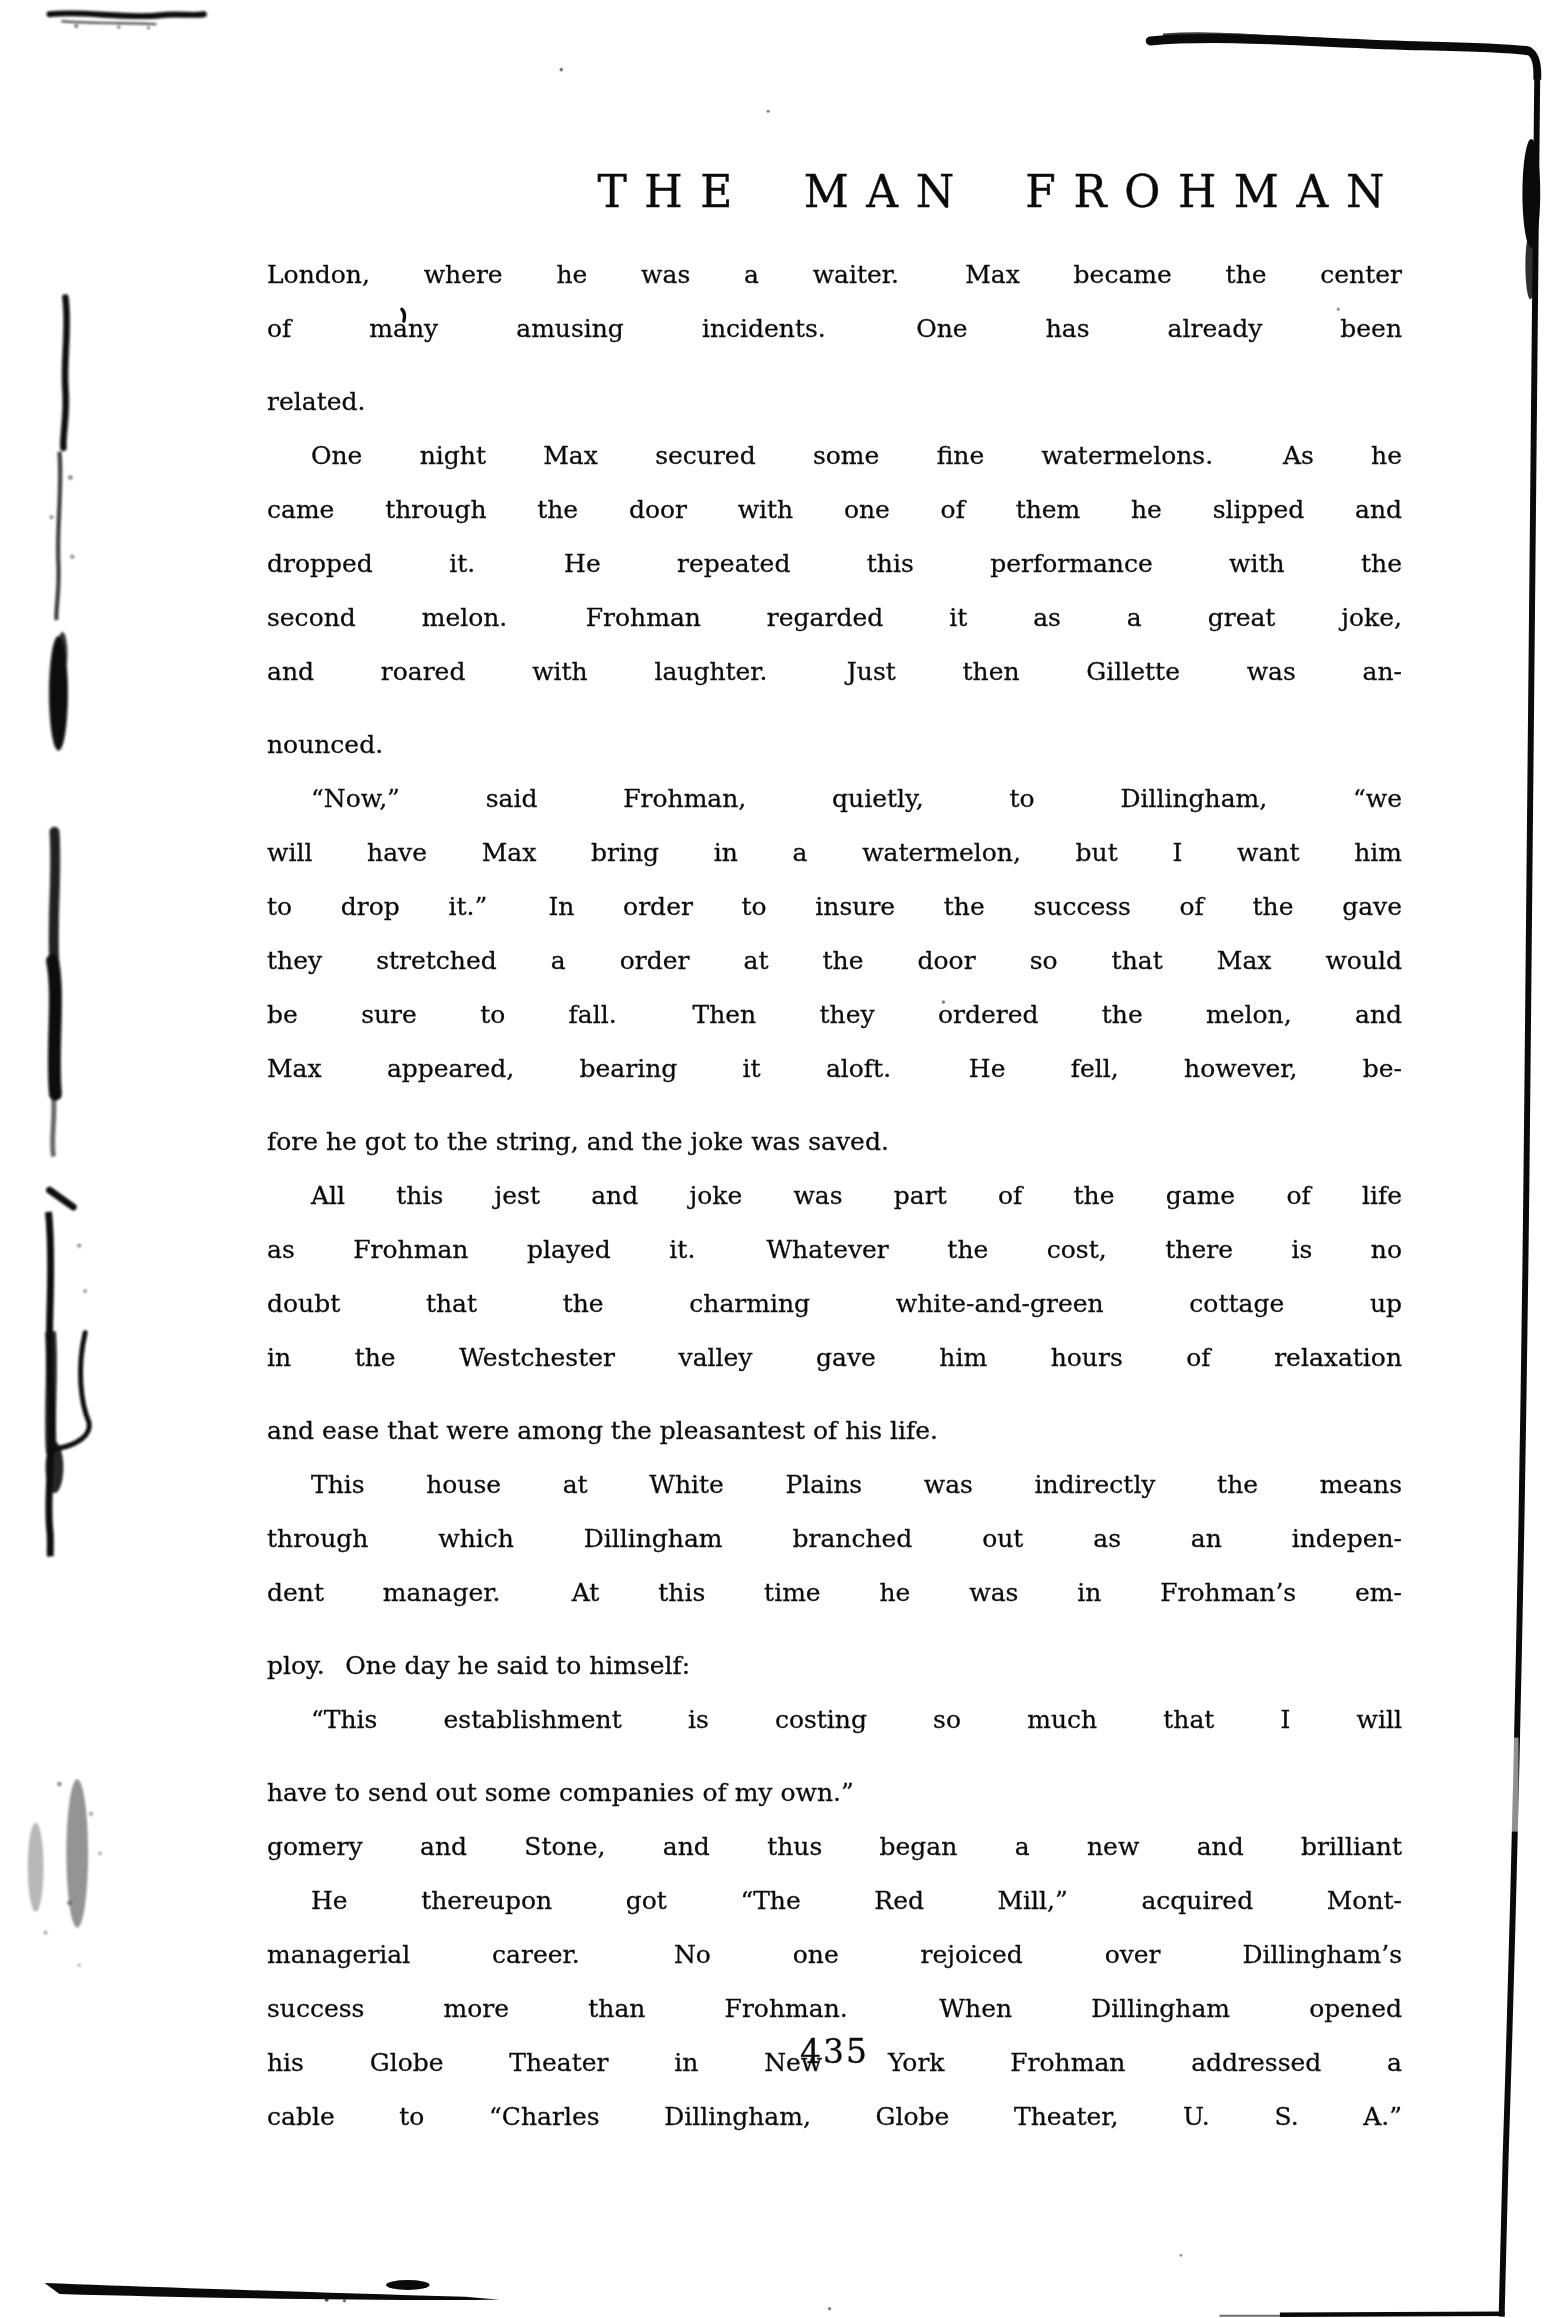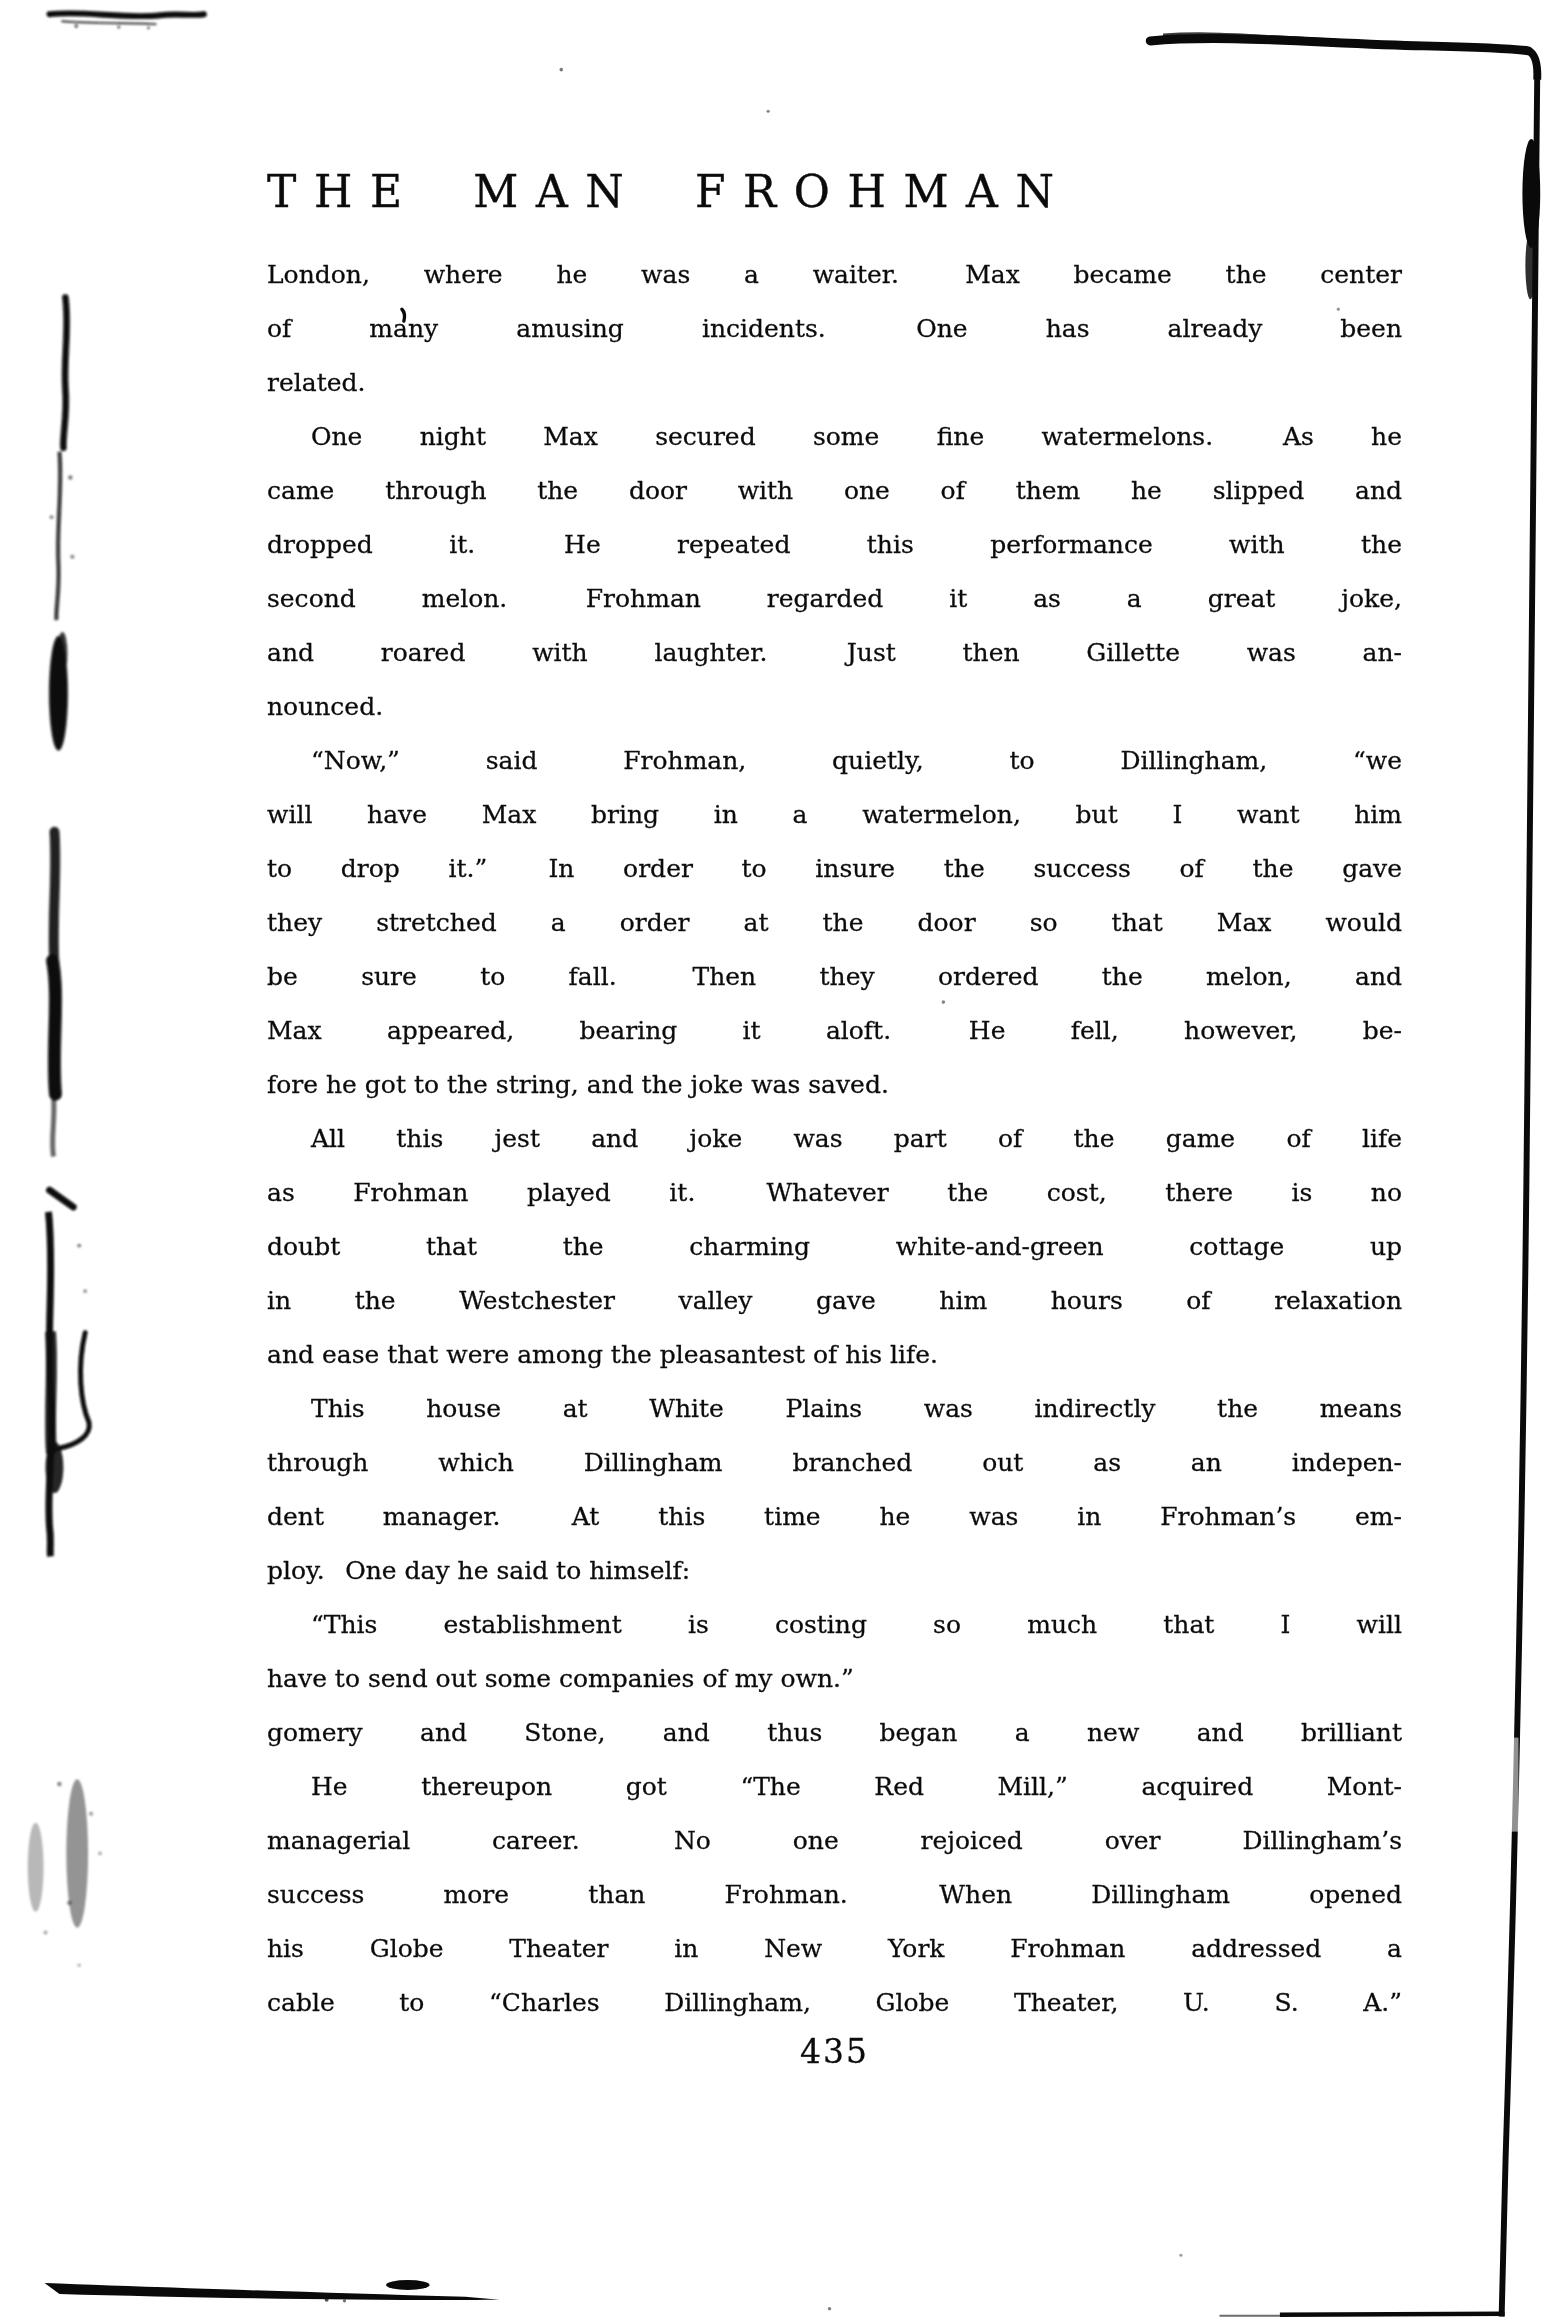--- a/index.html
+++ b/index.html
@@ -18,39 +18,39 @@
     position: absolute;
     left: 267px; width: 1135px;
   }
   .title {
     top: 166px;
     margin: 0;
     font-size: 44px;
     font-weight: normal;
     letter-spacing: 0.40em;
     word-spacing: 0.50em;
-    text-align: left;
+    text-align: right;
     white-space: nowrap;
     -webkit-text-stroke: 0.4px #111;
   }
   .body-text {
     top: 248px;
     font-size: 25px;
     line-height: 54px;
     -webkit-text-stroke: 0.3px #161616;
   }
   .para { margin: 0; }
   .line {
     text-align: justify;
     text-align-last: justify;
     height: 54px;
     overflow: visible;
     white-space: normal;
   }
-  .line.last { text-align-last: left; }
+  .line.last { text-align-last: left; margin-top: 19px; }
   .line.first { text-indent: 44px; }
   .page-number {
     top: 2032px;
     text-align: center;
     font-size: 33px;
     letter-spacing: 2px;
     -webkit-text-stroke: 0.3px #161616;
   }
   svg.artifacts {
     position: absolute; left: 0; top: 0;

